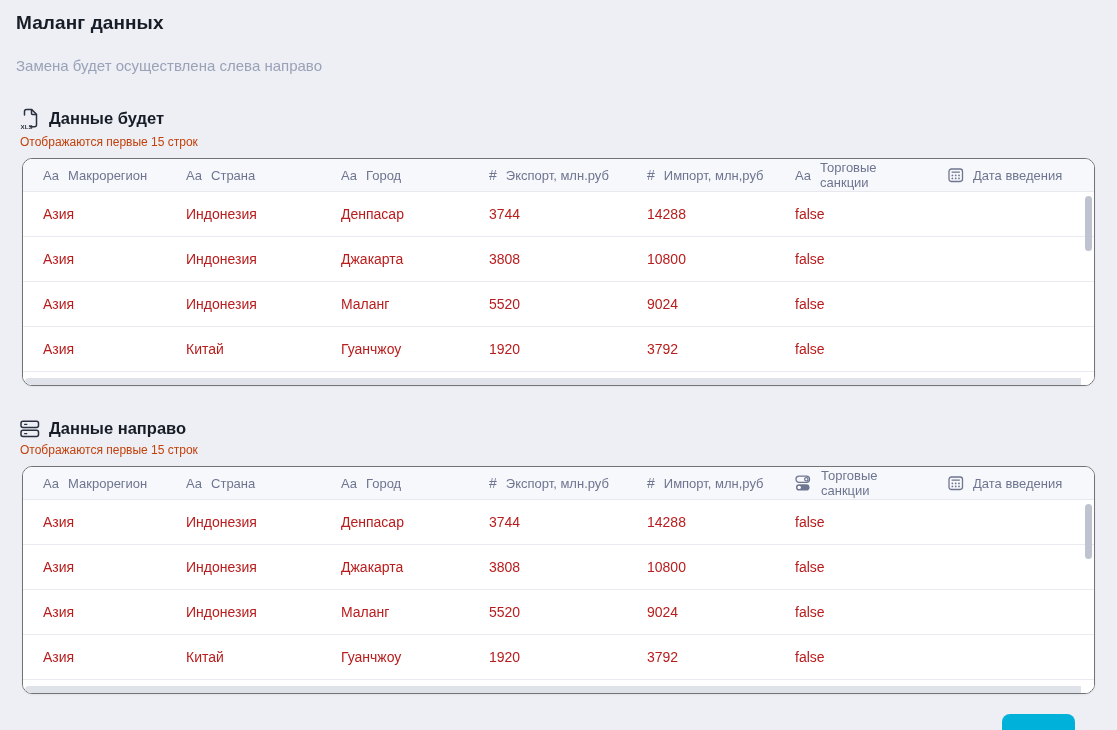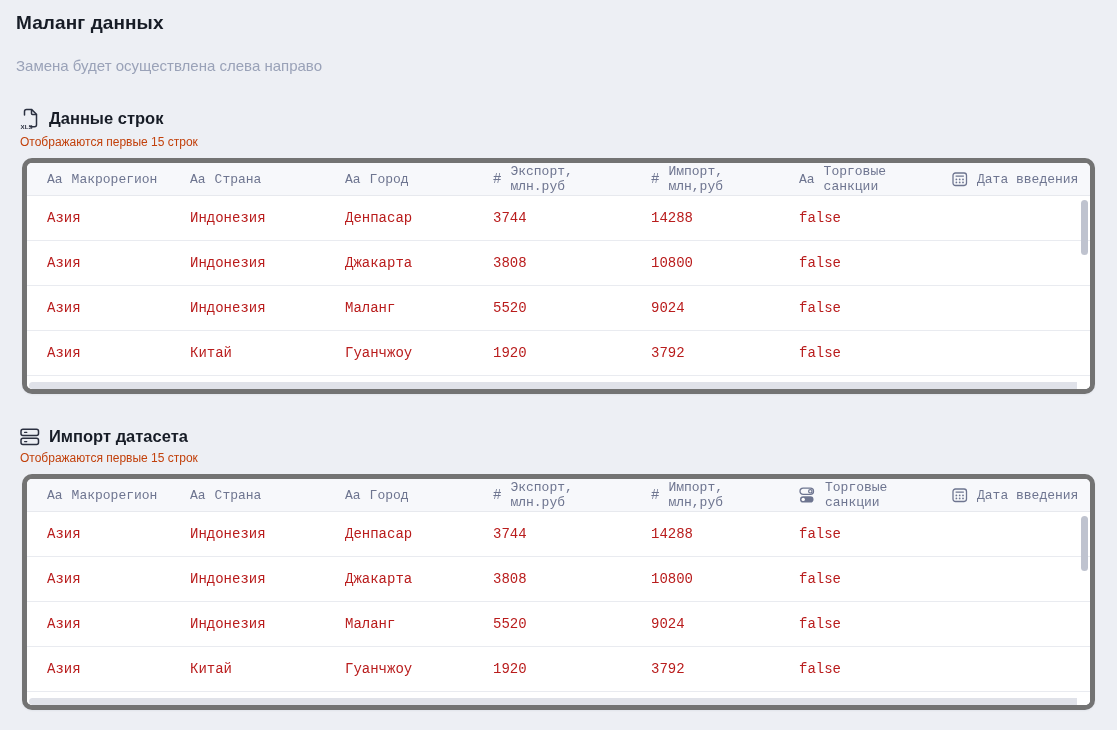--- a/index.html
+++ b/index.html
@@ -18,25 +18,24 @@
   .section-header { display:flex; align-items:center; gap:9px; margin-left:4px; }
   .section-header .sicon { display:flex; align-items:center; }
   .section-title { font-size:16.5px; font-weight:700; color:#171c26; }
   .section-subtitle { margin:5px 0 0 4px; font-size:12px; color:#c2410c; }
 
   .table-card {
     position:relative;
     margin:9px 0 0 6px;
     width:1073px;
     background:#ffffff;
-    border:5px solid #737373;
+    border:1px solid #737373;
     border-radius:10px;
     box-shadow:0 1px 2px rgba(25,35,65,.05);
     overflow:hidden;
-    font-family:Liberation Mono, monospace;
   }
   .thead {
     display:flex; align-items:center;
     height:33px;
     background:#f7f8fb;
     border-bottom:1px solid #e7e9ee;
     color:#6e7590;
     font-size:13px;
   }
   .th { display:flex; align-items:center; gap:9px; padding-left:20px; flex-shrink:0; }
@@ -98,21 +97,21 @@
 
   <section class="section">
     <div class="section-header">
       <span class="sicon">
         <svg width="20" height="23" viewBox="0 0 20 23" fill="none">
           <path d="M4.5 8 V4.6 a2 2 0 0 1 2 -2 h5.2 L16.5 7.3 V17.8 a2 2 0 0 1 -2 2 H10.5" stroke="#2b3040" stroke-width="1.5" stroke-linecap="round" fill="none"></path>
           <path d="M11.5 2.8 v3.6 a1 1 0 0 0 1 1 h3.6" stroke="#2b3040" stroke-width="1.5" fill="none"></path>
           <text x="0.5" y="22" font-family="Liberation Sans, sans-serif" font-size="6.2" font-weight="700" fill="#2b3040">XLS</text>
         </svg>
       </span>
-      <span class="section-title">Данные строк</span>
+      <span class="section-title">Данные будет</span>
     </div>
     <div class="section-subtitle">Отображаются первые 15 строк</div>
     <div class="table-card">
         <div class="thead">
           <div class="th col0">
             <span class="ticon">Аа</span>
             <span class="th-label">Макрорегион</span>
           </div>
           <div class="th col1">
             <span class="ticon">Аа</span>
@@ -198,21 +197,21 @@
   <section class="section">
     <div class="section-header">
       <span class="sicon">
         <svg width="20" height="18" viewBox="0 0 20 18" fill="none">
           <rect x="1" y="1.2" width="17.5" height="6.3" rx="2" stroke="#2b3040" stroke-width="1.5" fill="none"></rect>
           <rect x="1" y="10.3" width="17.5" height="6.3" rx="2" stroke="#2b3040" stroke-width="1.5" fill="none"></rect>
           <rect x="4" y="3.8" width="3.4" height="1.3" rx="0.6" fill="#2b3040"></rect>
           <rect x="4" y="12.9" width="3.4" height="1.3" rx="0.6" fill="#2b3040"></rect>
         </svg>
       </span>
-      <span class="section-title">Импорт датасета</span>
+      <span class="section-title">Данные направо</span>
     </div>
     <div class="section-subtitle">Отображаются первые 15 строк</div>
     <div class="table-card">
         <div class="thead">
           <div class="th col0">
             <span class="ticon">Аа</span>
             <span class="th-label">Макрорегион</span>
           </div>
           <div class="th col1">
             <span class="ticon">Аа</span>

